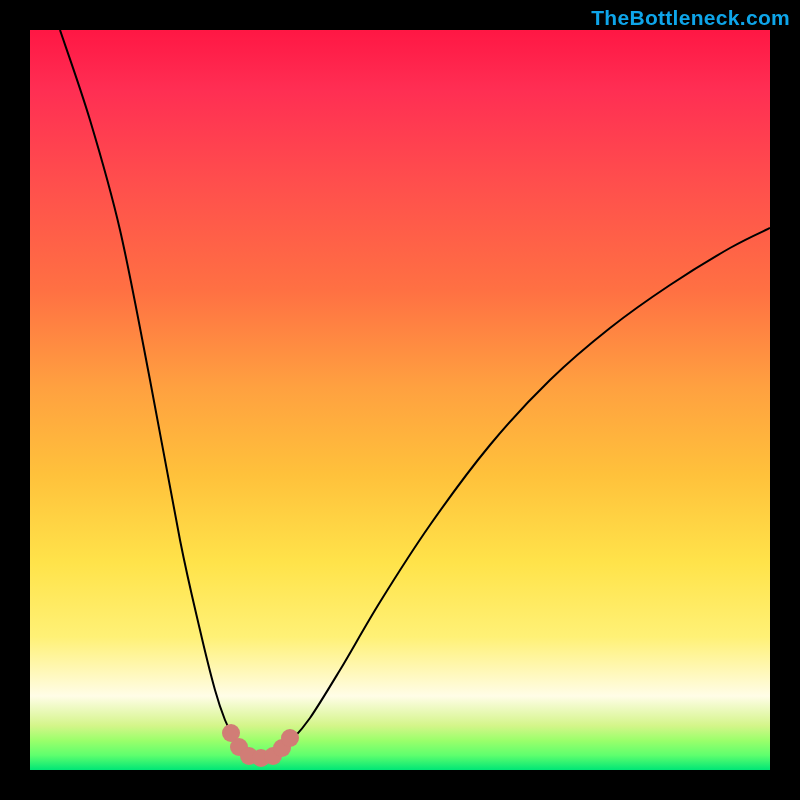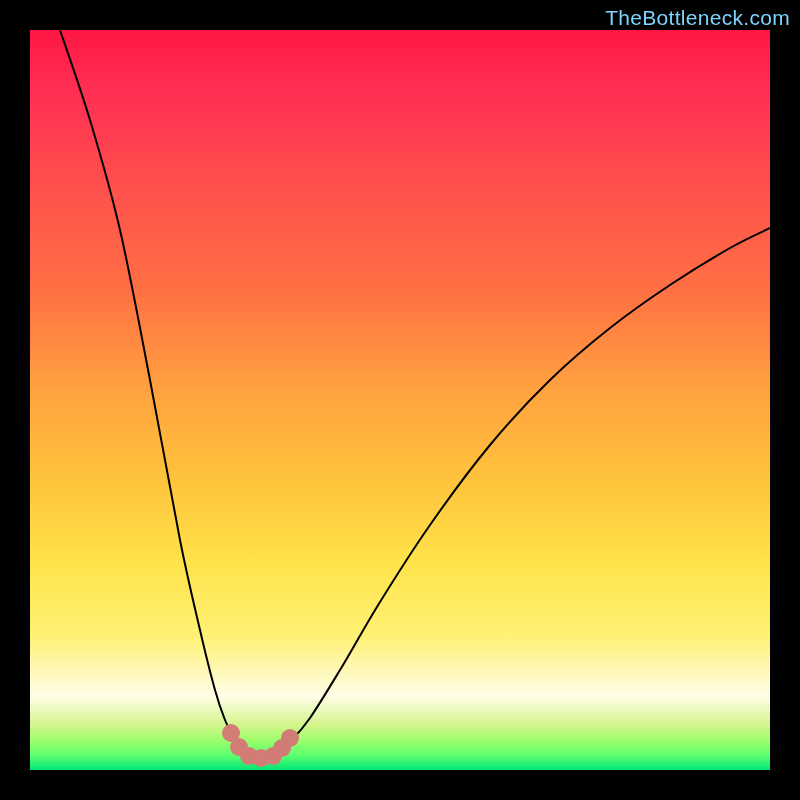--- a/index.html
+++ b/index.html
@@ -39,23 +39,23 @@
       #d4f58a 94%,
       #9bff6b 96%,
       #5fff6e 98%,
       #00e676 100%
     );
   }
   .watermark {
     position: absolute;
     top: 6px;
     right: 10px;
-    color: #7dd3fc;
+    color: #0ea5e9;
     font-size: 21px;
-    font-weight: 400;
+    font-weight: 700;
     letter-spacing: 0.3px;
   }
   svg.curve {
     position: absolute;
     left: 0;
     top: 0;
     width: 740px;
     height: 740px;
     overflow: visible;
   }

